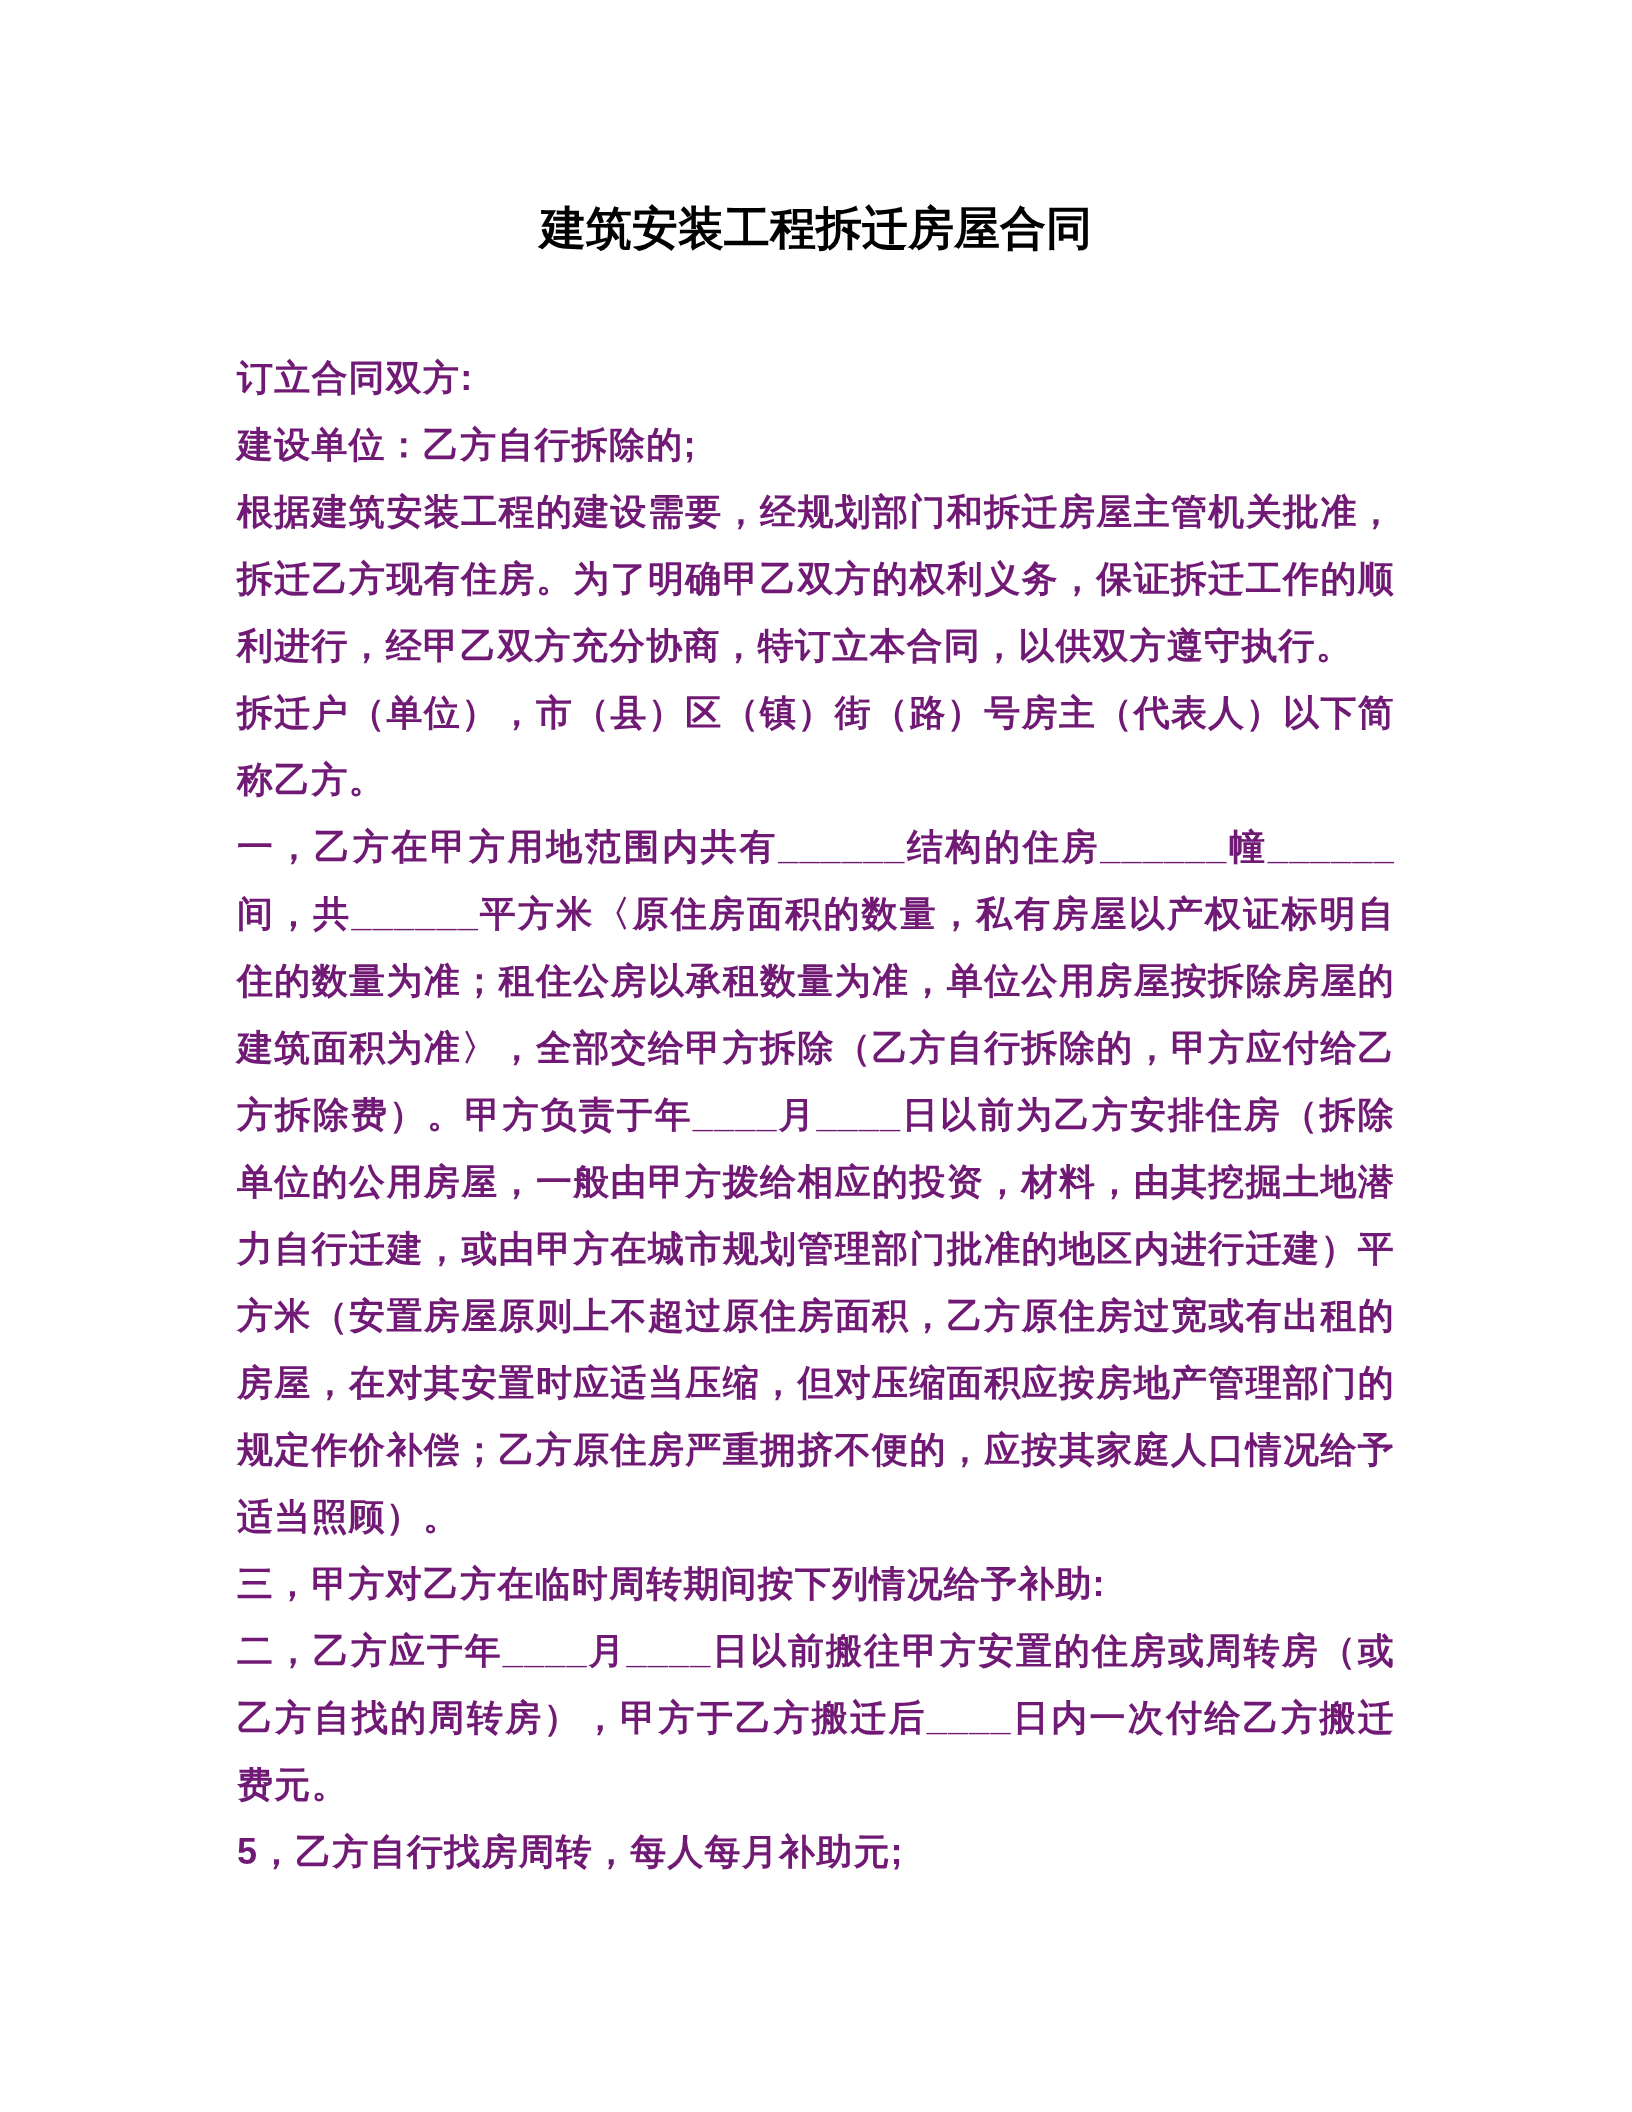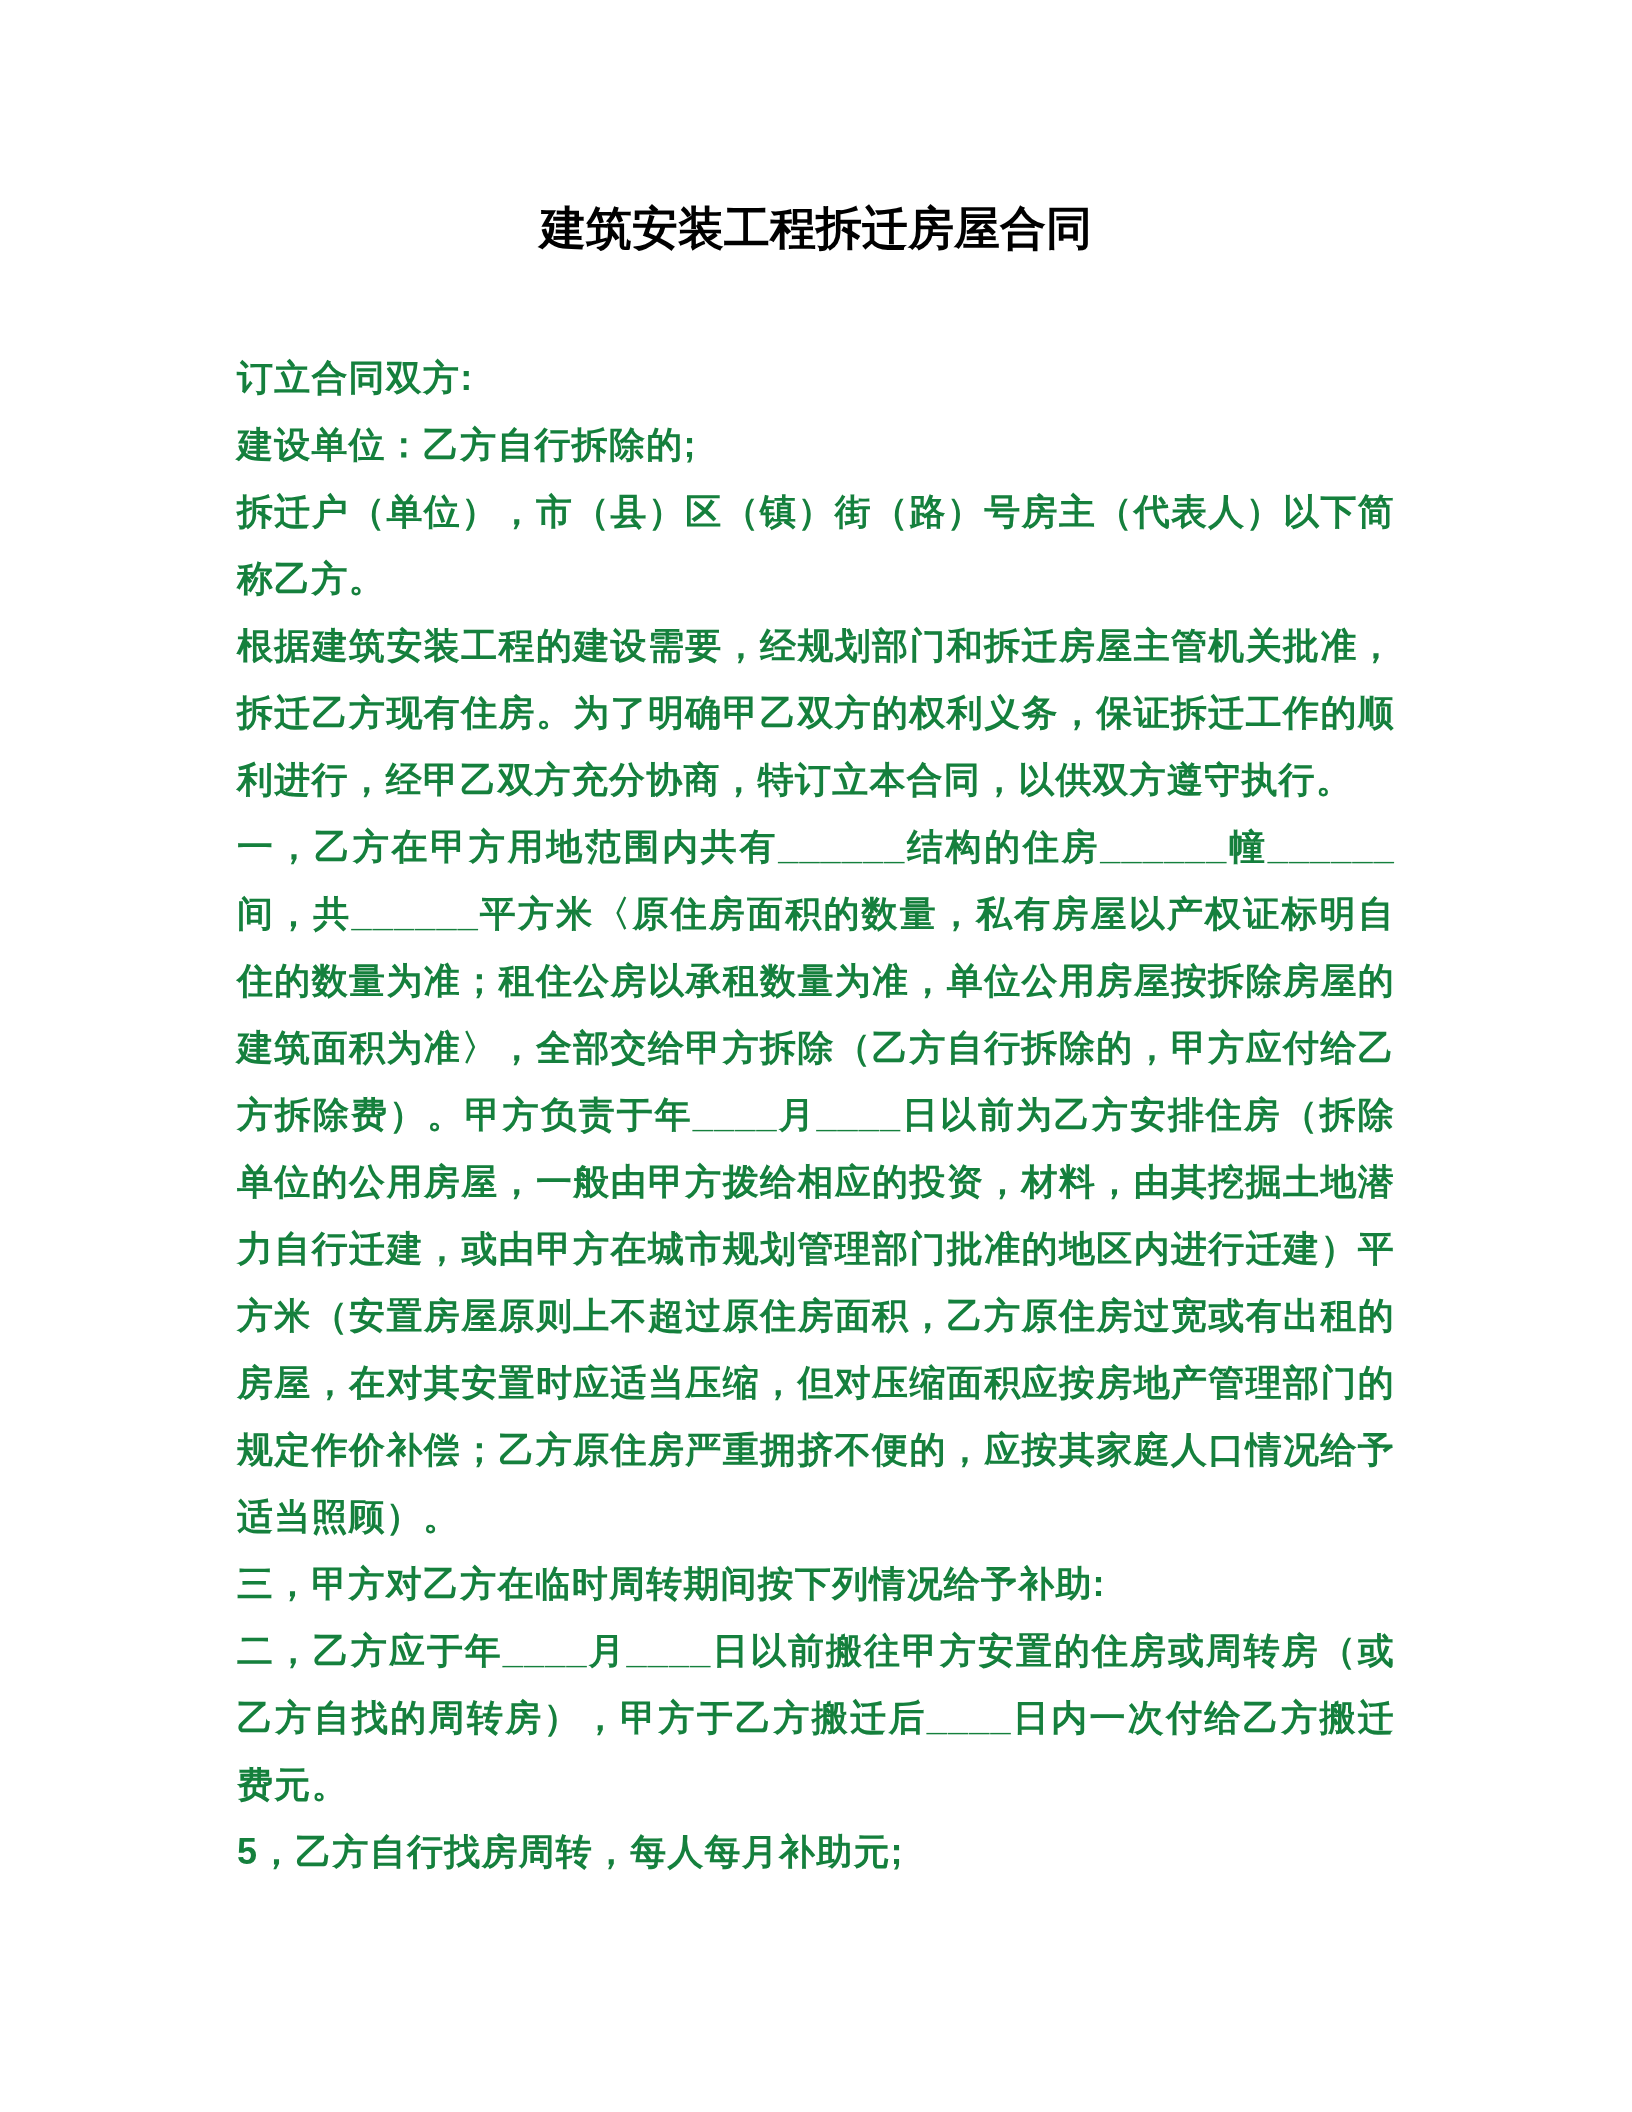--- a/index.html
+++ b/index.html
@@ -32,41 +32,41 @@
       font-weight: 700;
       text-align: center;
       color: #000000;
       white-space: nowrap;
     }
     .doc-body {
       font-size: 36px;
       line-height: 67px;
       font-weight: 700;
       letter-spacing: 1.2px;
-      color: #15803d;
+      color: #701a75;
     }
     .doc-paragraph {
       margin: 0;
       padding: 0;
       text-align: justify;
       text-align-last: left;
       word-break: break-all;
       overflow-wrap: anywhere;
     }
   </style>
 </head>
 <body>
 
 <div class="page">
   <div class="content">
     <h1 class="doc-title">建筑安装工程拆迁房屋合同</h1>
     <div class="doc-body" id="doc-body">
         <p class="doc-paragraph">订立合同双方:</p>
         <p class="doc-paragraph">建设单位：乙方自行拆除的;</p>
+        <p class="doc-paragraph">根据建筑安装工程的建设需要，经规划部门和拆迁房屋主管机关批准，拆迁乙方现有住房。为了明确甲乙双方的权利义务，保证拆迁工作的顺利进行，经甲乙双方充分协商，特订立本合同，以供双方遵守执行。</p>
         <p class="doc-paragraph">拆迁户（单位），市（县）区（镇）街（路）号房主（代表人）以下简称乙方。</p>
-        <p class="doc-paragraph">根据建筑安装工程的建设需要，经规划部门和拆迁房屋主管机关批准，拆迁乙方现有住房。为了明确甲乙双方的权利义务，保证拆迁工作的顺利进行，经甲乙双方充分协商，特订立本合同，以供双方遵守执行。</p>
         <p class="doc-paragraph">一，乙方在甲方用地范围内共有______结构的住房______幢______间，共______平方米〈原住房面积的数量，私有房屋以产权证标明自住的数量为准；租住公房以承租数量为准，单位公用房屋按拆除房屋的建筑面积为准〉，全部交给甲方拆除（乙方自行拆除的，甲方应付给乙方拆除费）。甲方负责于年____月____日以前为乙方安排住房（拆除单位的公用房屋，一般由甲方拨给相应的投资，材料，由其挖掘土地潜力自行迁建，或由甲方在城市规划管理部门批准的地区内进行迁建）平方米（安置房屋原则上不超过原住房面积，乙方原住房过宽或有出租的房屋，在对其安置时应适当压缩，但对压缩面积应按房地产管理部门的规定作价补偿；乙方原住房严重拥挤不便的，应按其家庭人口情况给予适当照顾）。</p>
         <p class="doc-paragraph">三，甲方对乙方在临时周转期间按下列情况给予补助:</p>
         <p class="doc-paragraph">二，乙方应于年____月____日以前搬往甲方安置的住房或周转房（或乙方自找的周转房），甲方于乙方搬迁后____日内一次付给乙方搬迁费元。</p>
         <p class="doc-paragraph">5，乙方自行找房周转，每人每月补助元;</p>
       </div>
   </div>
 </div>
 
 </body></html>

